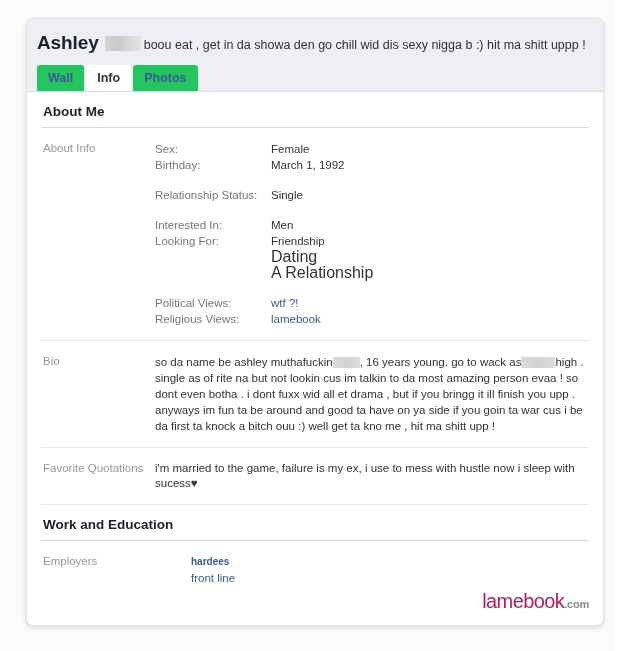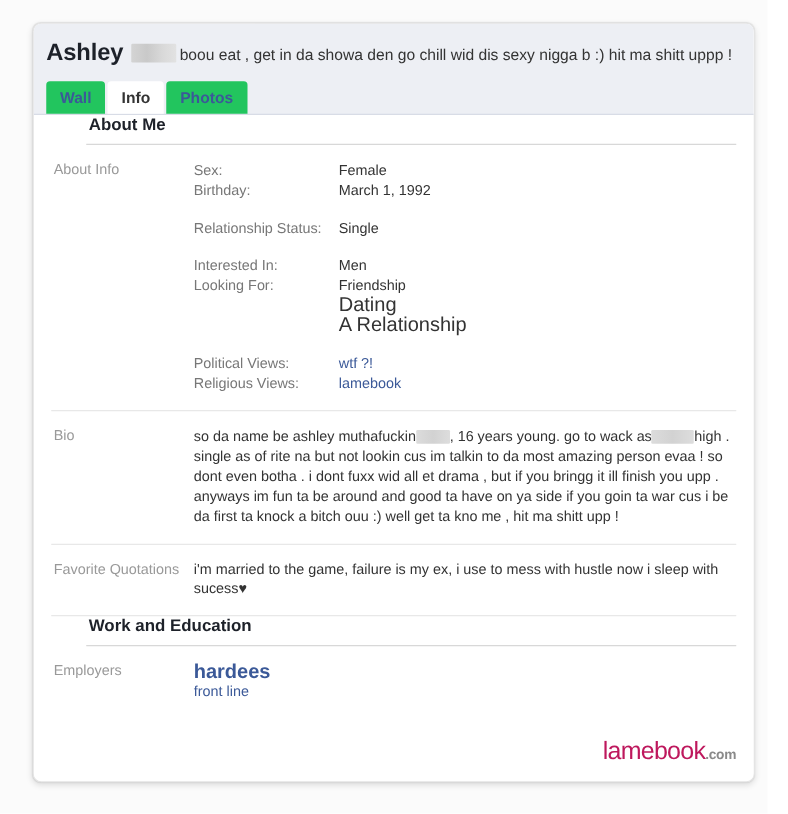--- a/index.html
+++ b/index.html
@@ -104,32 +104,32 @@
 
   
   .content {
     padding: 0 14px;
   }
 
   .section-title {
     font-size: 13.5px;
     font-weight: bold;
     color: #1d2129;
-    padding: 0 0 8px 2px;
+    padding: 12px 0 8px 2px;
     border-bottom: 1px solid #d8d8d8;
-    margin-left: 28px;
   }
 
   .row {
     display: flex;
     padding: 13px 0 13px 0;
     border-bottom: 1px solid #e8e8e8;
   }
   .row.last {
     border-bottom: none;
+    gap: 36px;
   }
   .row-label {
     width: 112px;
     flex: 0 0 112px;
     font-size: 11.5px;
     color: #999999;
     line-height: 15px;
     padding-left: 2px;
   }
   .row-value {
@@ -182,21 +182,21 @@
     display: inline-block;
     vertical-align: -2px;
     height: 11px;
     background: linear-gradient(90deg,#dcdcdc,#d2d2d2,#dddddd);
     border-radius: 1px;
   }
   .redact-w1 { width: 27px; }
   .redact-w2 { width: 34px; }
 
   .emp-primary {
-    font-size: 16px;
+    font-size: 10px;
     font-weight: bold;
     color: #3b5998;
     line-height: 16px;
   }
   .emp-secondary {
     font-size: 11.5px;
     color: #3b5998;
     line-height: 16px;
   }
 

